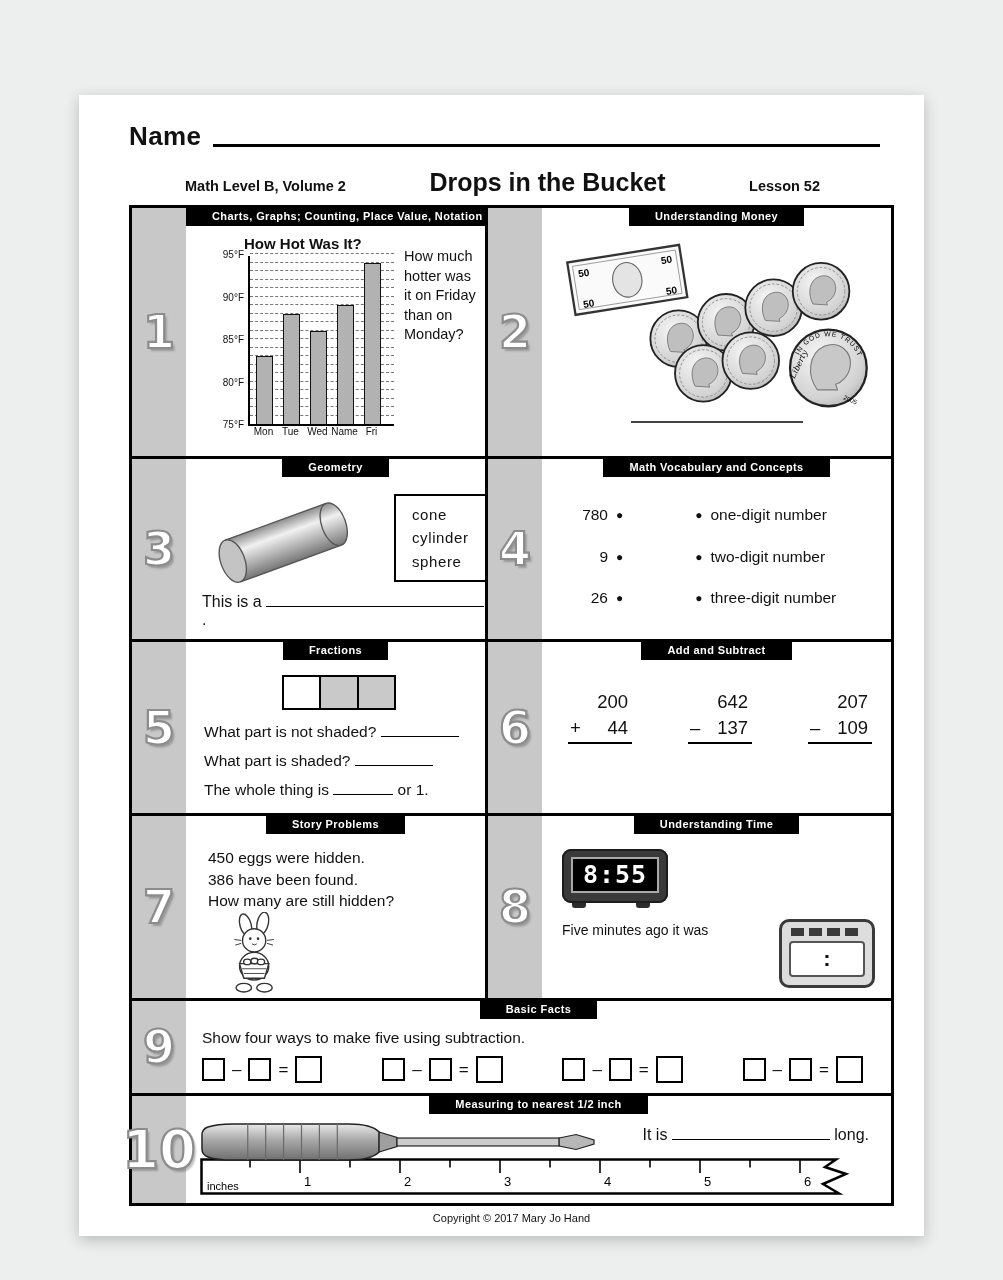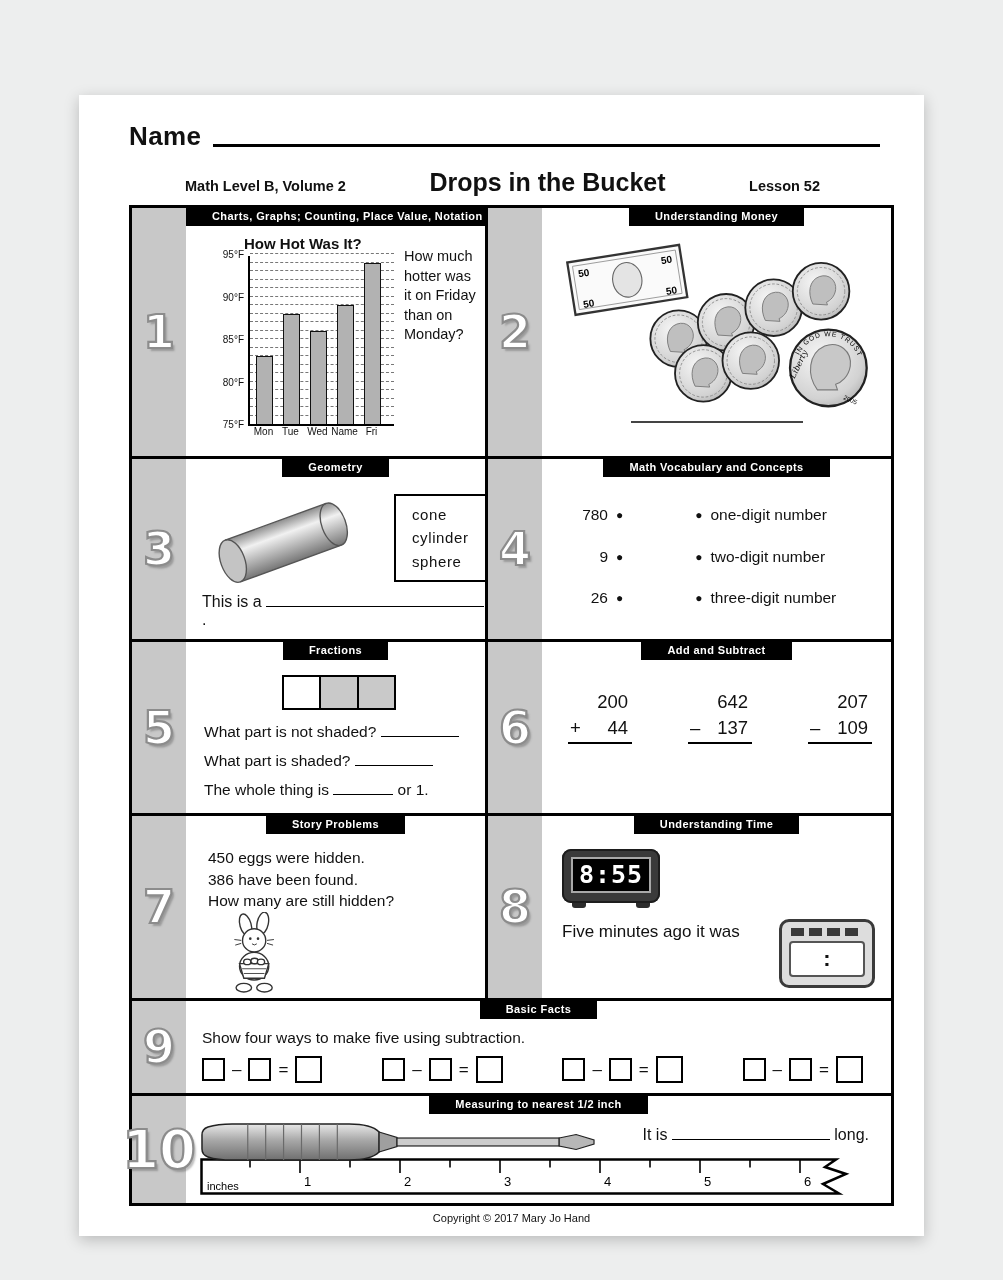--- a/index.html
+++ b/index.html
@@ -82,25 +82,25 @@
   .s6-row { display:flex; gap:56px; padding:28px 0 0 26px; }
   .prob { font-size:18.5px; min-width:64px; }
   .ptop { text-align:right; padding:0 4px 4px 0; }
   .pbot { display:flex; justify-content:space-between; border-bottom:2.2px solid #000; padding:0 4px 3px 2px; }
   
   .s7-body { padding:10px 0 0 22px; }
   .s7-line { font-size:15.5px; line-height:1.4; }
   .bunny { width:70px; height:86px; margin:0 0 0 12px; display:block; }
   
   .s8-body { position:relative; flex:1; padding:12px 0 0 20px; }
-  .dclock { width:98px; background:#3a3a3a; border-radius:9px; padding:8px 9px 10px; box-shadow:inset 0 0 0 2px #1d1d1d; }
+  .dclock { width:106px; background:#3a3a3a; border-radius:9px; padding:8px 9px 10px; box-shadow:inset 0 0 0 2px #1d1d1d; }
   .ddisp { background:#000; border:2px solid #a8a8a8; color:#fff; font-family:"DejaVu Sans Mono", monospace; font-weight:bold; font-size:25px; letter-spacing:1px; text-align:center; padding:1px 0 2px; }
   .dfeet { display:flex; justify-content:space-between; width:98px; padding:0 10px; }
   .dfeet span { width:14px; height:5px; background:#2c2c2c; border-radius:0 0 3px 3px; }
-  .s8-caption { font-size:17px; margin-top:14px; }
+  .s8-caption { font-size:14px; margin-top:14px; }
   .bclock { position:absolute; right:16px; bottom:10px; width:96px; background:#ddd; border:3px solid #3a3a3a; border-radius:10px; padding:6px 7px 8px; }
   .bbtns { display:flex; gap:5px; margin:0 0 5px 2px; }
   .bbtns span { width:13px; height:8px; background:#3a3a3a; }
   .bdisp { background:#fff; border:2px solid #555; border-radius:4px; height:36px; display:flex; align-items:center; justify-content:center; font-size:22px; font-weight:bold; }
   
   .s9-body { flex:1; padding:7px 28px 10px 16px; }
   .s9-prompt { font-size:15.5px; margin-bottom:9px; }
   .eqrow { display:flex; justify-content:space-between; }
   .eq { display:flex; align-items:center; gap:7px; font-size:17px; }
   .bx { width:23px; height:23px; border:2px solid #000; background:#fff; }

